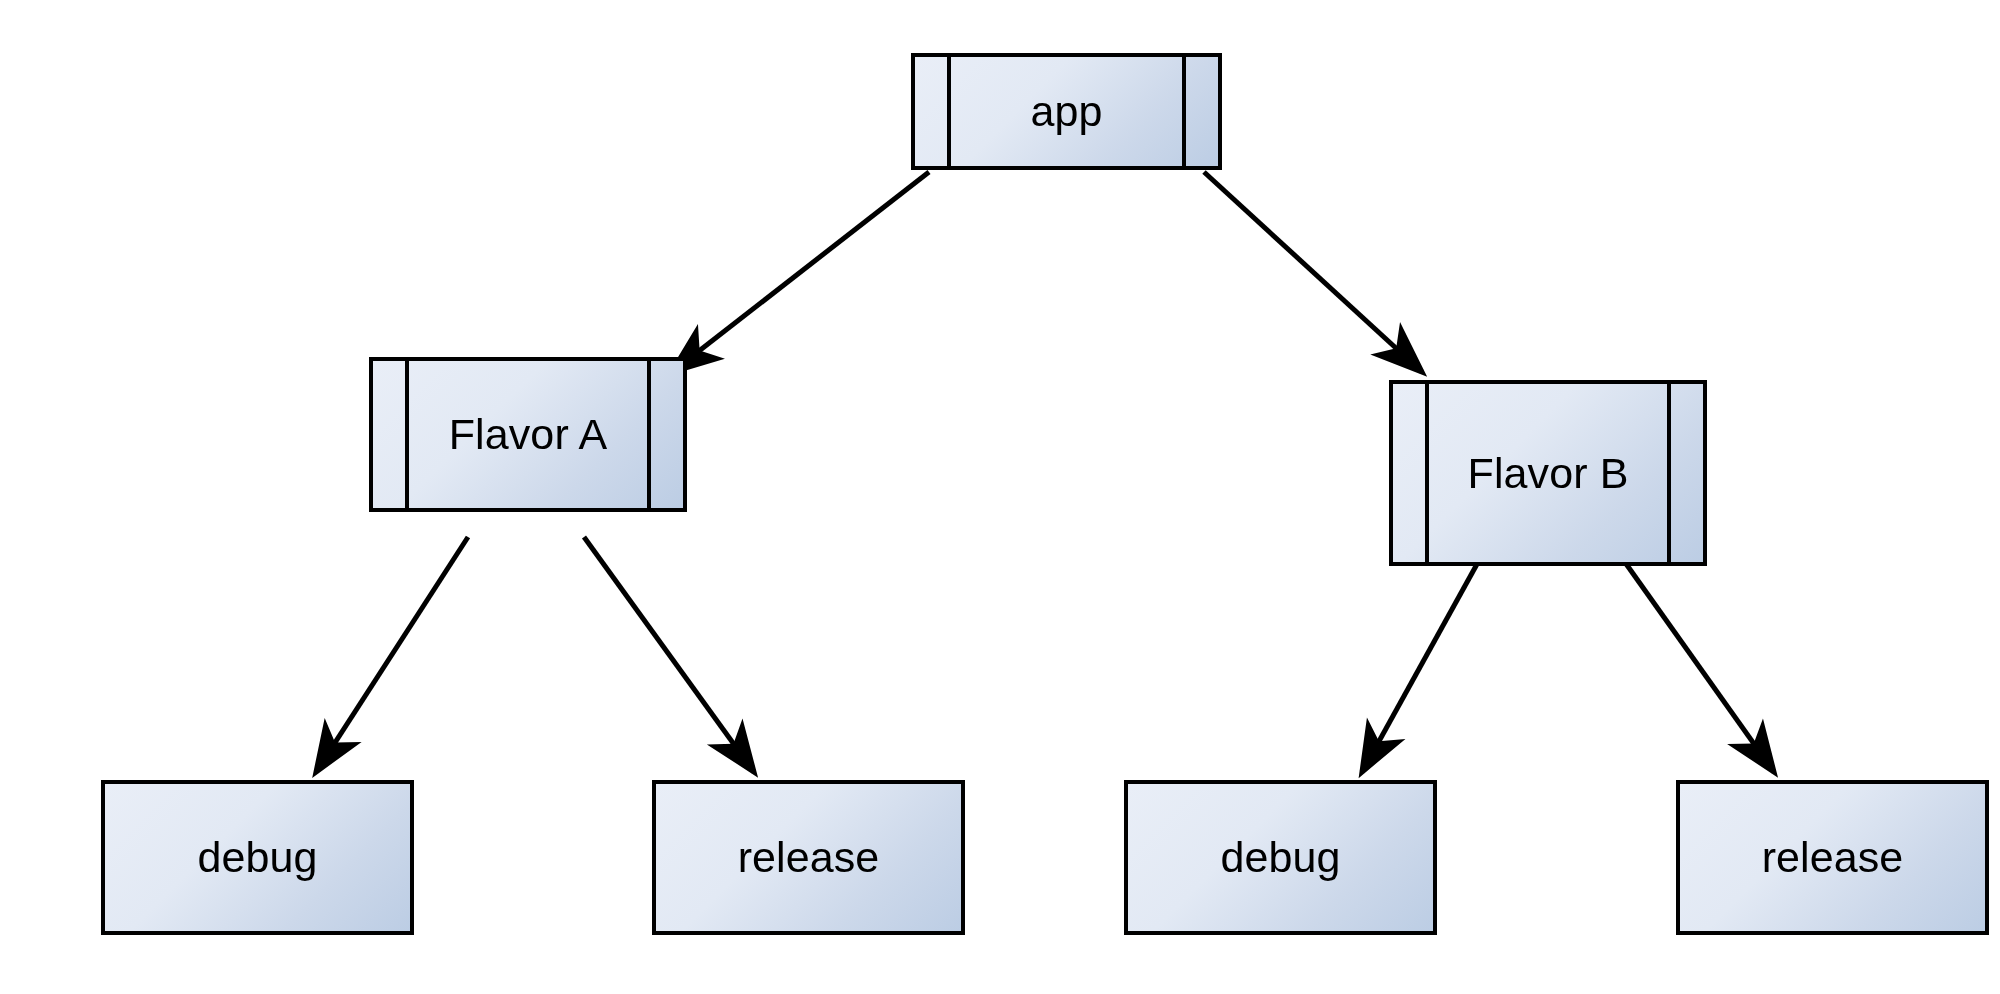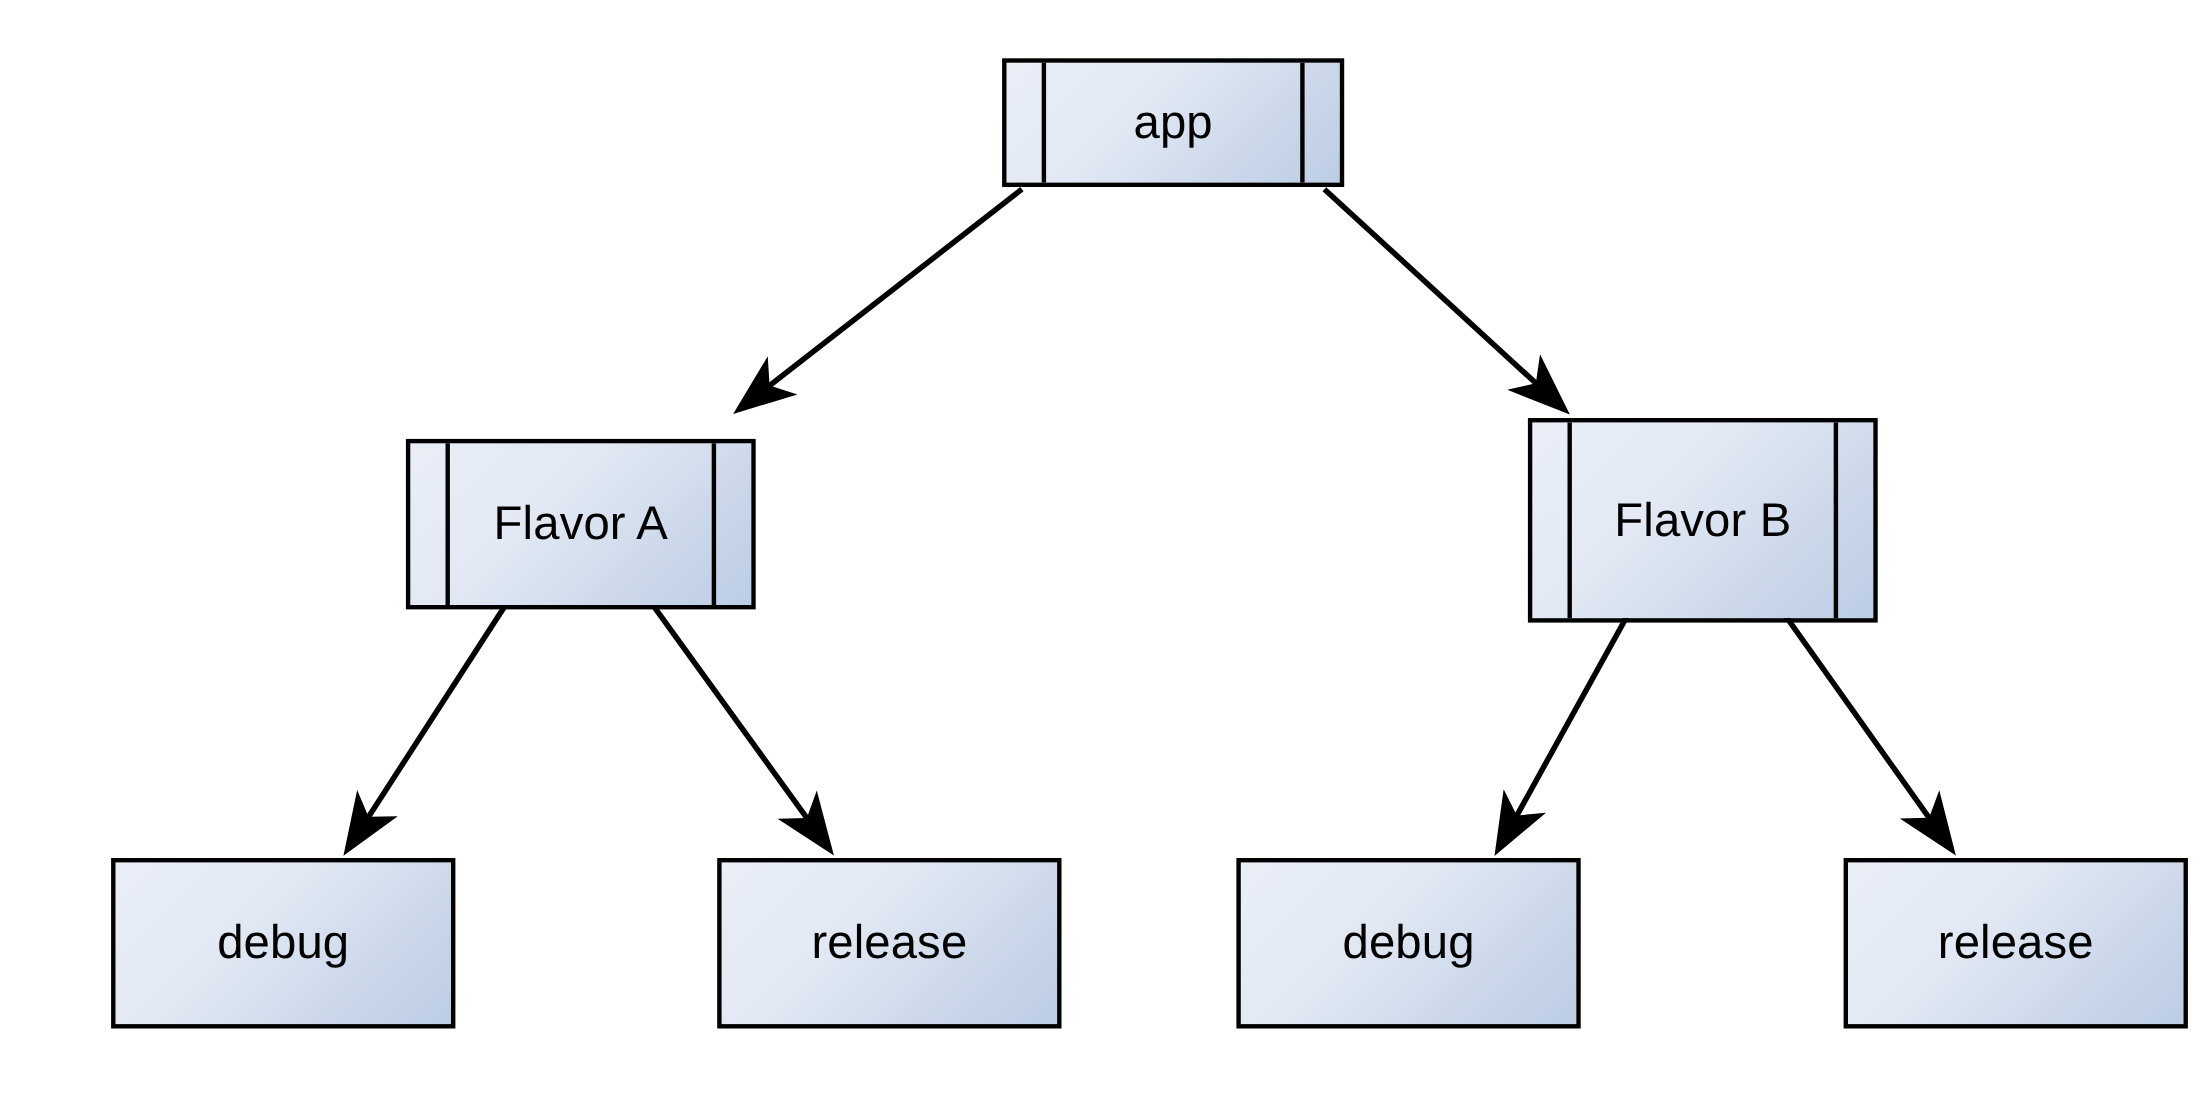--- a/index.html
+++ b/index.html
@@ -75,21 +75,21 @@
         <line x1="1563" y1="537" x2="1730" y2="772" marker-end="url(#arrowhead)" stroke="#000000"></line>
       </g>
   </svg>
 
   <div id="nodes">
       <div class="node component" style="left: 867px; top: 53px; width: 311px; height: 117px;">
         <span class="divider left"></span>
         <span class="divider right"></span>
         <span class="node-label">app</span>
       </div>
-      <div class="node component" style="left: 325px; top: 399px; width: 318px; height: 155px;">
+      <div class="node component" style="left: 325px; top: 357px; width: 318px; height: 155px;">
         <span class="divider left"></span>
         <span class="divider right"></span>
         <span class="node-label">Flavor A</span>
       </div>
       <div class="node component" style="left: 1345px; top: 380px; width: 318px; height: 186px;">
         <span class="divider left"></span>
         <span class="divider right"></span>
         <span class="node-label">Flavor B</span>
       </div>
       <div class="node plain" style="left: 57px; top: 780px; width: 313px; height: 155px;">

